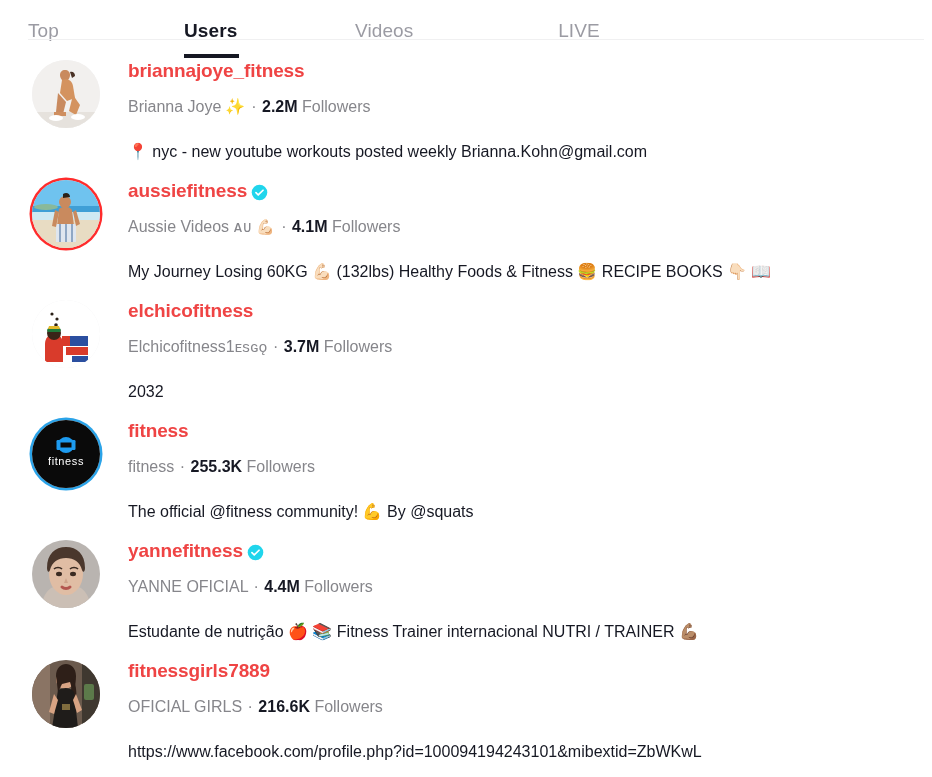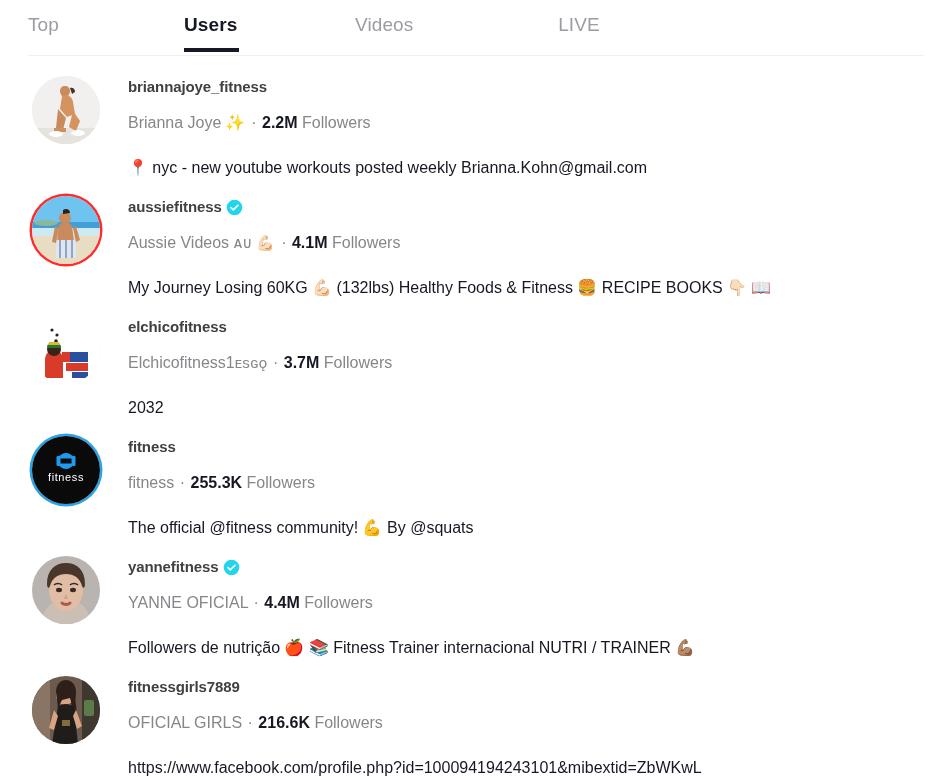--- a/index.html
+++ b/index.html
@@ -8,25 +8,25 @@
     width: 932px;
     height: 777px;
     background: #ffffff;
     font-family: "Liberation Sans", sans-serif;
     overflow: hidden;
   }
 
   
   .tabbar {
     position: relative;
-    height: 56px;
+    height: 40px;
     display: flex;
     align-items: flex-start;
     padding-left: 28px;
-    padding-top: 14px;
+    padding-top: 20px;
   }
   .tabbar::after {
     content: "";
     position: absolute;
     left: 28px;
     right: 8px;
     bottom: 0;
     height: 1px;
     background: #f0f0f1;
   }
@@ -93,23 +93,23 @@
   .user-info {
     padding-left: 24px;
     padding-top: 4px;
     min-width: 0;
     flex: 1;
   }
 
   .username {
     display: flex;
     align-items: center;
-    font-size: 15px;
+    font-size: 19px;
     font-weight: bold;
-    color: #404040;
+    color: #ef4444;
     line-height: 25px;
     letter-spacing: -.1px;
   }
   .verified-badge {
     display: inline-block;
     margin-left: 4px;
     width: 17px;
     height: 17px;
     flex: 0 0 auto;
   }
@@ -317,21 +317,21 @@
               <path d="M7 12.3l3.2 3.2L17 8.8" stroke="#ffffff" stroke-width="2.4" fill="none" stroke-linecap="round" stroke-linejoin="round"></path>
             </svg>
         </span>
       </div>
       <div class="meta-line">
         <span>YANNE OFICIAL</span>
         <span class="meta-sep">·</span>
         <span class="meta-count">4.4M</span>
         <span>Followers</span>
       </div>
-      <div class="desc-line">Followers de nutrição 🍎 📚 Fitness Trainer internacional NUTRI / TRAINER 💪🏽</div>
+      <div class="desc-line">Estudante de nutrição 🍎 📚 Fitness Trainer internacional NUTRI / TRAINER 💪🏽</div>
     </div>
   </div>
 
   <div class="user-row">
     <div class="avatar-wrap">
       <div class="avatar">
         <svg viewBox="0 0 68 68">
           <rect width="68" height="68" fill="#6b5a4d"></rect>
           <rect x="0" y="0" width="18" height="68" fill="#8a7464"></rect>
           <rect x="50" y="0" width="18" height="68" fill="#3f3830"></rect>

